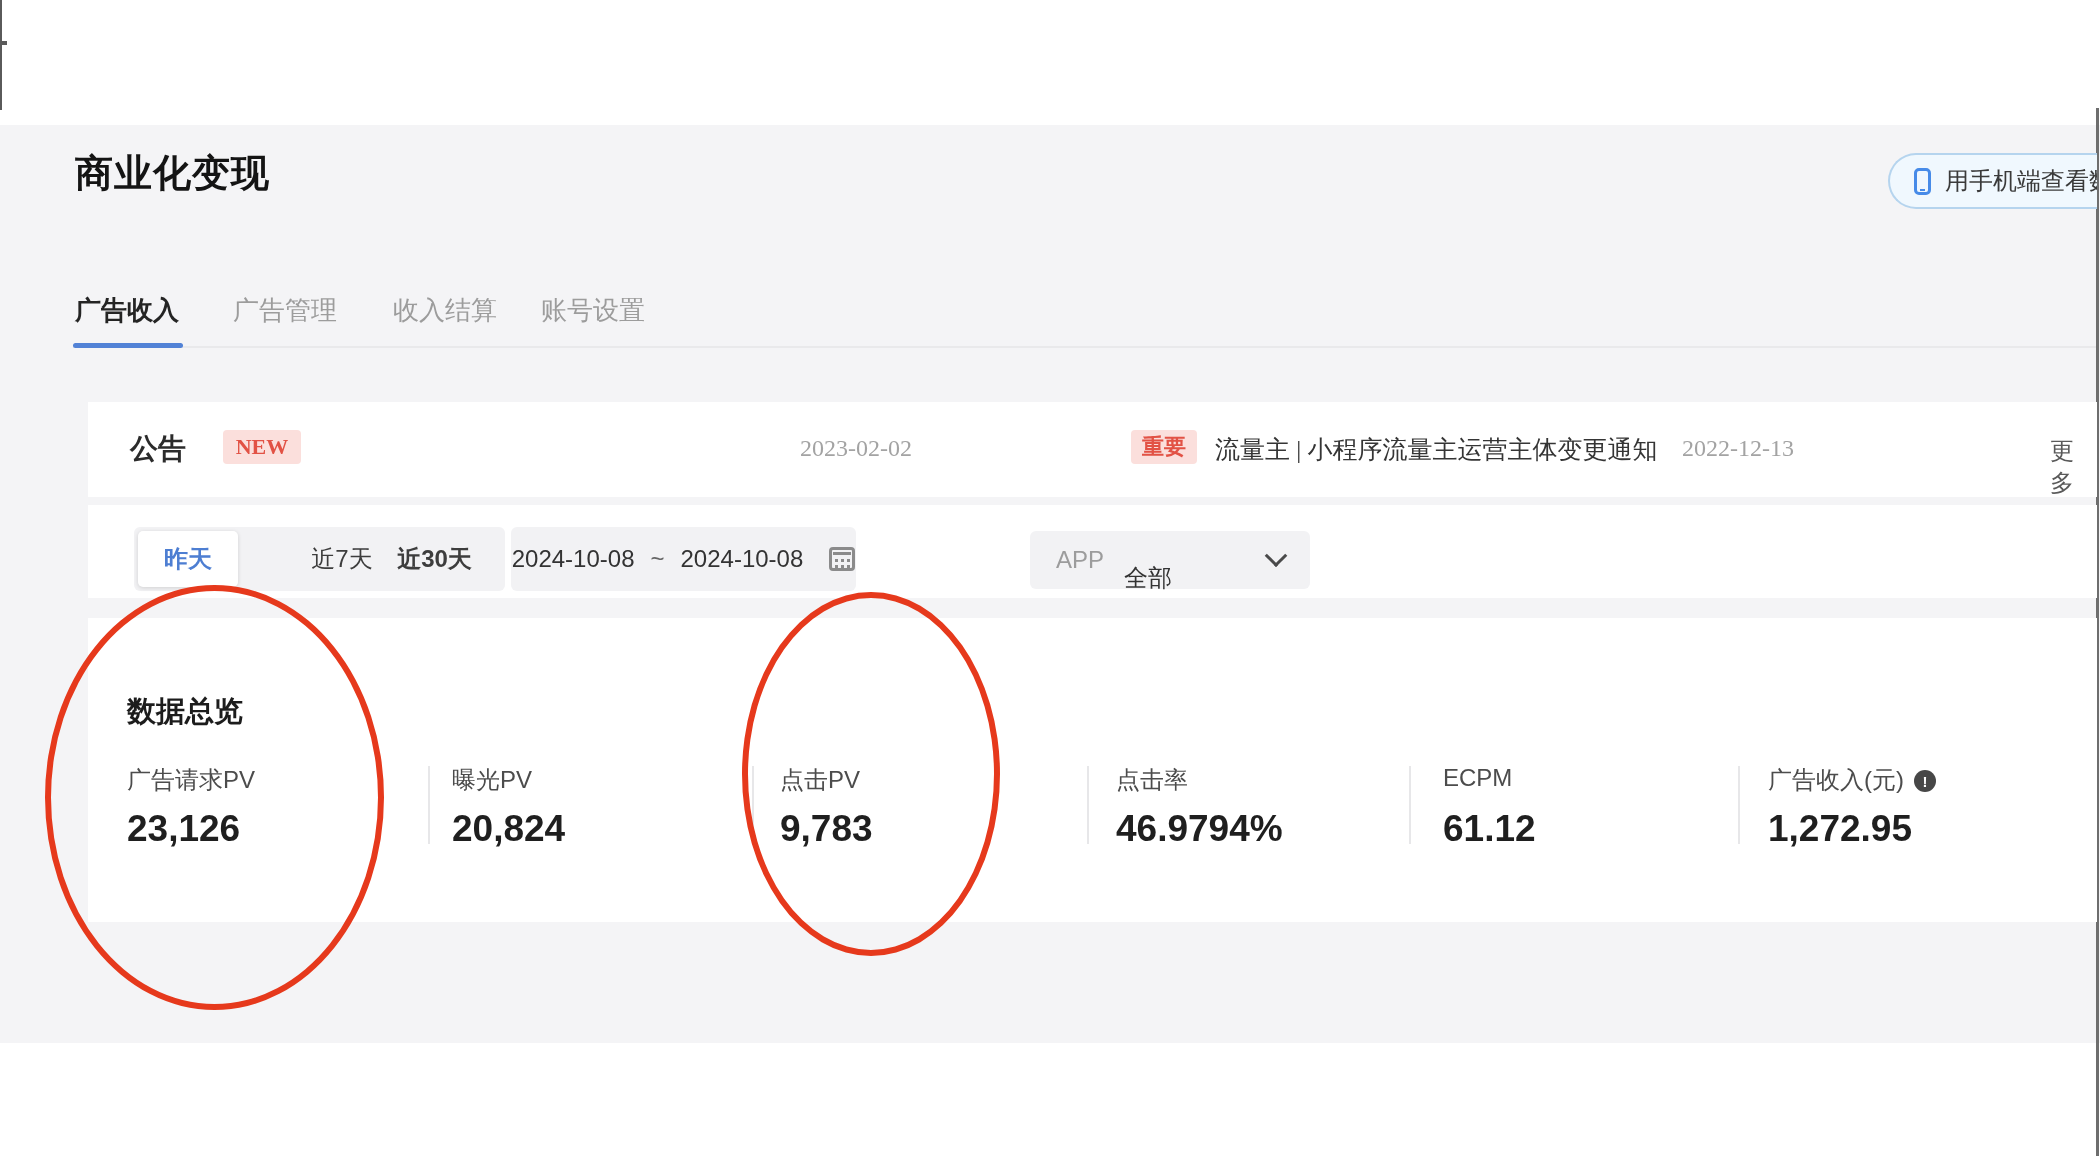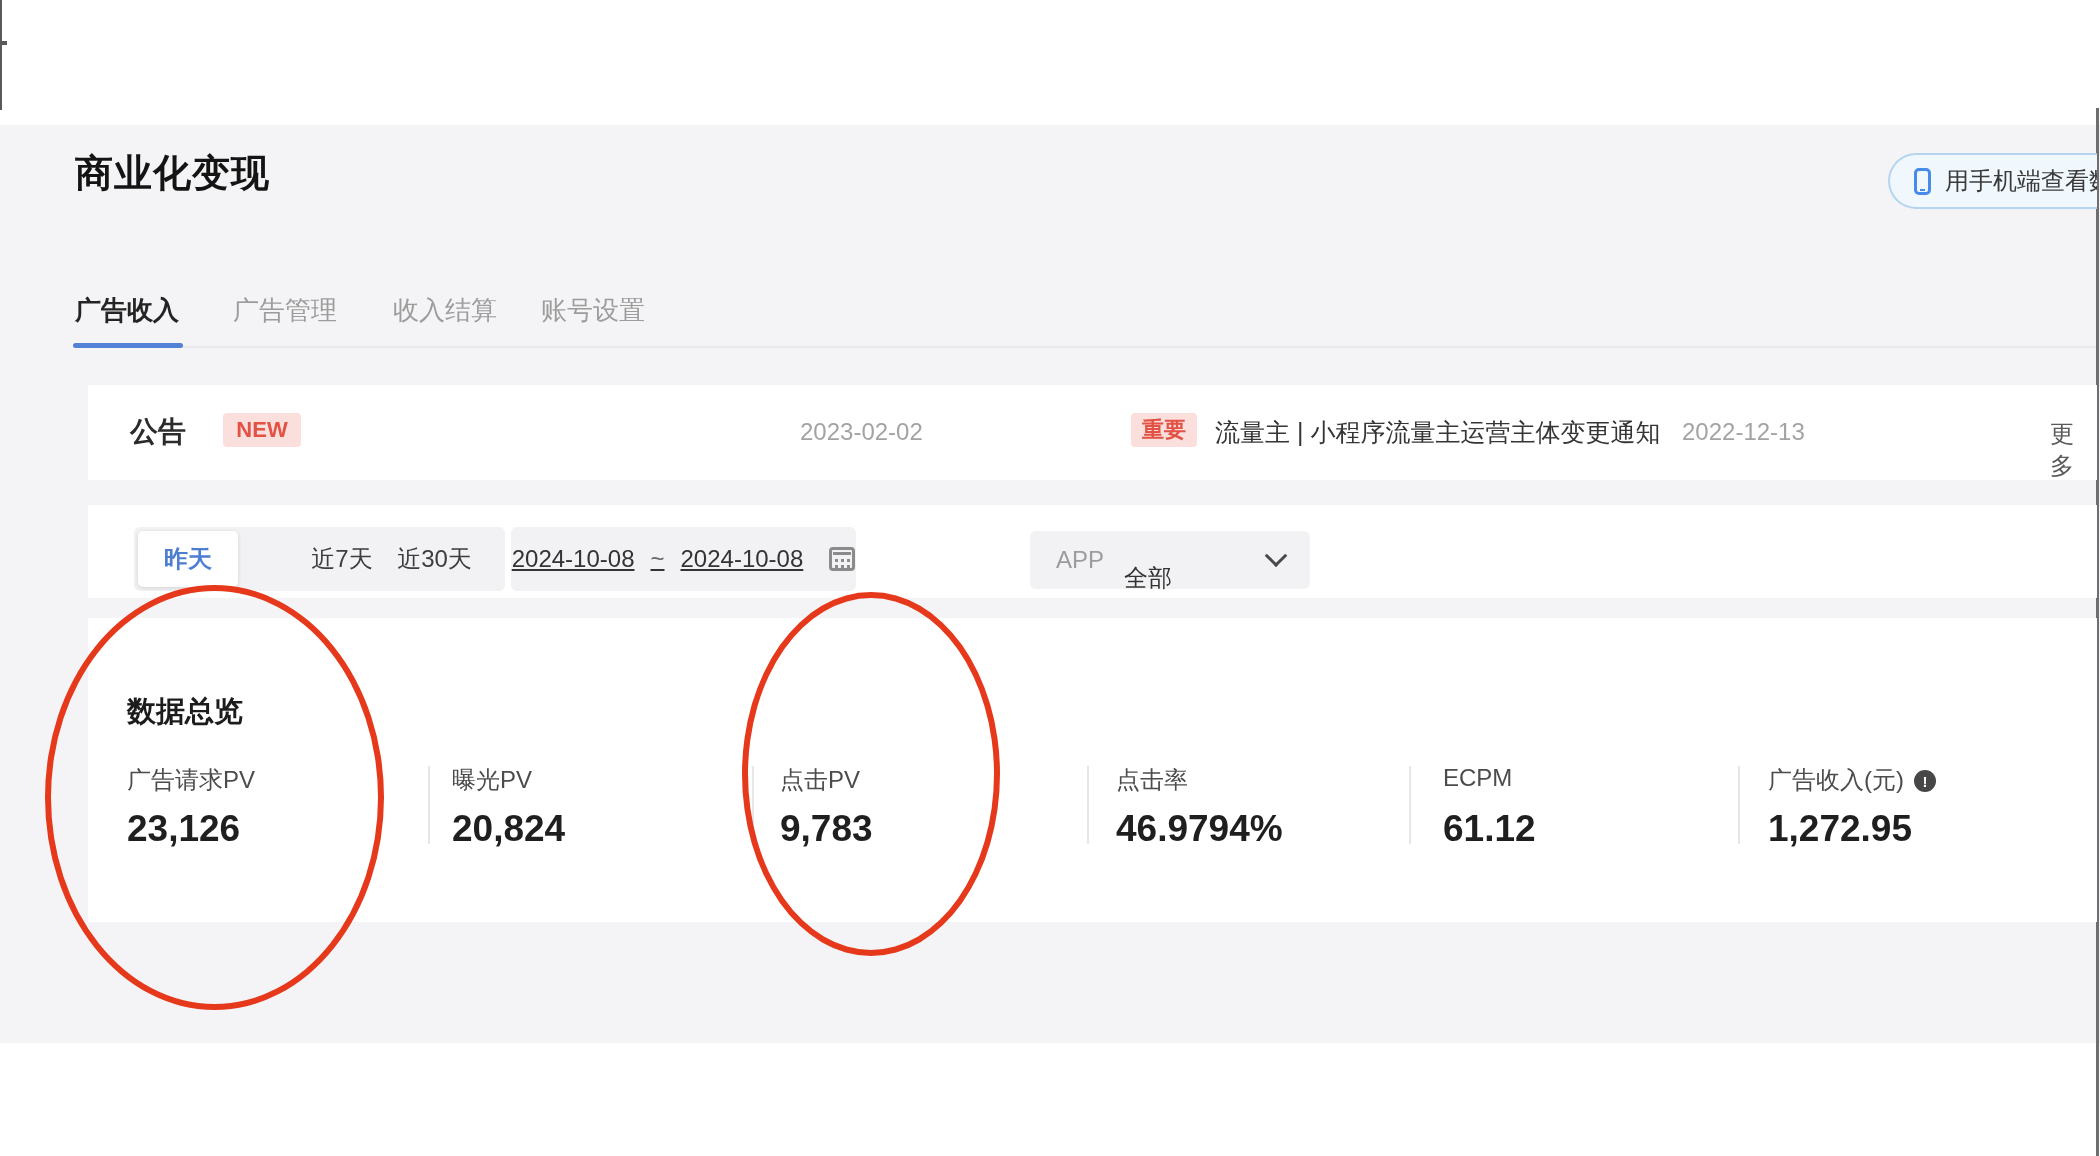--- a/index.html
+++ b/index.html
@@ -26,44 +26,44 @@
   .phone-icon{width:17px;height:27px;box-sizing:border-box;border:3px solid #478be8;border-radius:5px;flex:0 0 auto;position:relative;}
   .phone-icon::after{content:"";position:absolute;left:3px;bottom:1px;width:5px;height:2px;background:#478be8;}
   .mobile-pill .lbl{margin-left:14px;font-size:24px;color:#3a3a3a;white-space:nowrap;}
   
   .tab{top:293px;font-size:26px;color:#9c9c9c;white-space:nowrap;cursor:pointer;}
   .tab.active{color:#242424;font-weight:bold;}
   .tab-div{left:73px;top:346px;width:2023px;height:2px;background:#e9e9eb;}
   .tab-underline{left:73px;top:343px;width:110px;height:5px;background:#5282d6;border-radius:3px;}
   
   .card{background:#fff;left:88px;width:2009px;}
-  .card.announce{top:385px;height:95px;}
+  .card.announce{top:402px;height:95px;font-family:Liberation Serif, serif;}
   .card.filter{top:505px;height:93px;}
   .card.overview{top:618px;height:304px;}
   .card.trend{top:952px;height:204px;}
   
   .ann-title{left:42px;top:28px;font-size:28px;font-weight:bold;color:#2b2b2b;}
   .badge{height:34px;background:#fbdfdc;color:#e25245;font-size:22px;font-weight:bold;
          border-radius:4px;display:flex;align-items:center;justify-content:center;}
   .badge.b1{left:135px;top:28px;width:78px;}
   .badge.b2{left:1043px;top:28px;width:66px;}
   .ann-text{top:31px;font-size:25px;color:#353535;white-space:nowrap;cursor:pointer;}
   .ann-date{top:33px;font-size:24px;color:#a3a3a3;white-space:nowrap;}
   .ann-more{left:1962px;top:33px;font-size:24px;color:#5a5a5a;cursor:pointer;}
   
   .seg{left:46px;top:22px;width:371px;height:64px;background:#f2f2f4;border-radius:6px;}
   .seg-chip{left:4px;top:4px;width:100px;height:56px;background:#fff;border-radius:5px;
             box-shadow:0 1px 4px rgba(0,0,0,.14);display:flex;align-items:center;justify-content:center;
             font-size:24px;font-weight:bold;color:#4d7ed2;cursor:pointer;}
   .seg-opt{top:0;height:64px;display:flex;align-items:center;justify-content:center;
            font-size:24px;color:#3d3d3d;cursor:pointer;}
   .seg-opt.o2{left:104px;width:130px;margin-left:39px;}
-  .seg-opt.o3{left:234px;width:133px;}
+  .seg-opt.o3{left:234px;width:133px;font-weight:bold;}
   .datebox{left:423px;top:22px;width:345px;height:64px;background:#f2f2f4;border-radius:6px;
-           display:flex;align-items:center;justify-content:center;gap:16px;font-size:24px;color:#333;cursor:pointer;text-decoration:underline;}
+           display:flex;align-items:center;justify-content:center;gap:16px;font-size:24px;color:#333;cursor:pointer;}
   .datebox .sep{color:#666;}
   .cal-icon{width:26px;height:24px;box-sizing:border-box;border:3px solid #8b8b8b;border-radius:4px;position:relative;margin-left:10px;}
   .cal-icon::before{content:"";position:absolute;left:1px;right:1px;top:2px;height:3px;background:#8b8b8b;}
   .cal-icon::after{content:"";position:absolute;width:3px;height:3px;background:#8b8b8b;left:3px;top:9px;
      box-shadow:6px 0 #8b8b8b,12px 0 #8b8b8b,0 6px #8b8b8b,6px 6px #8b8b8b,12px 6px #8b8b8b;}
   .appbox{left:942px;top:26px;width:280px;height:58px;background:#f2f2f4;border-radius:6px;
           display:flex;align-items:center;padding:0 26px;box-sizing:border-box;cursor:pointer;}
   .appbox .k{font-size:24px;color:#9c9c9c;}
   .appbox .v{font-size:24px;color:#333;margin-left:20px;margin-top:36px;}
   .chev-icon{margin-left:auto;width:13px;height:13px;border-right:3px solid #4a4a4a;border-bottom:3px solid #4a4a4a;

